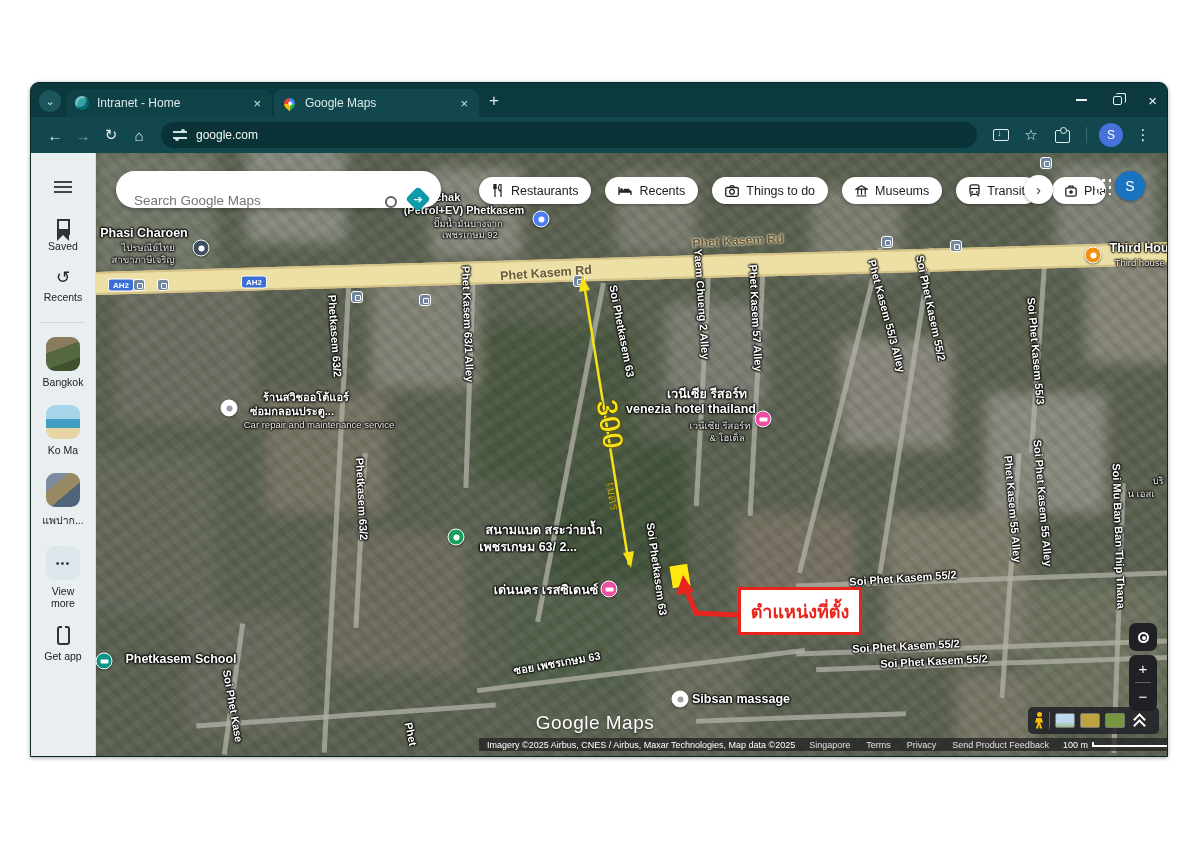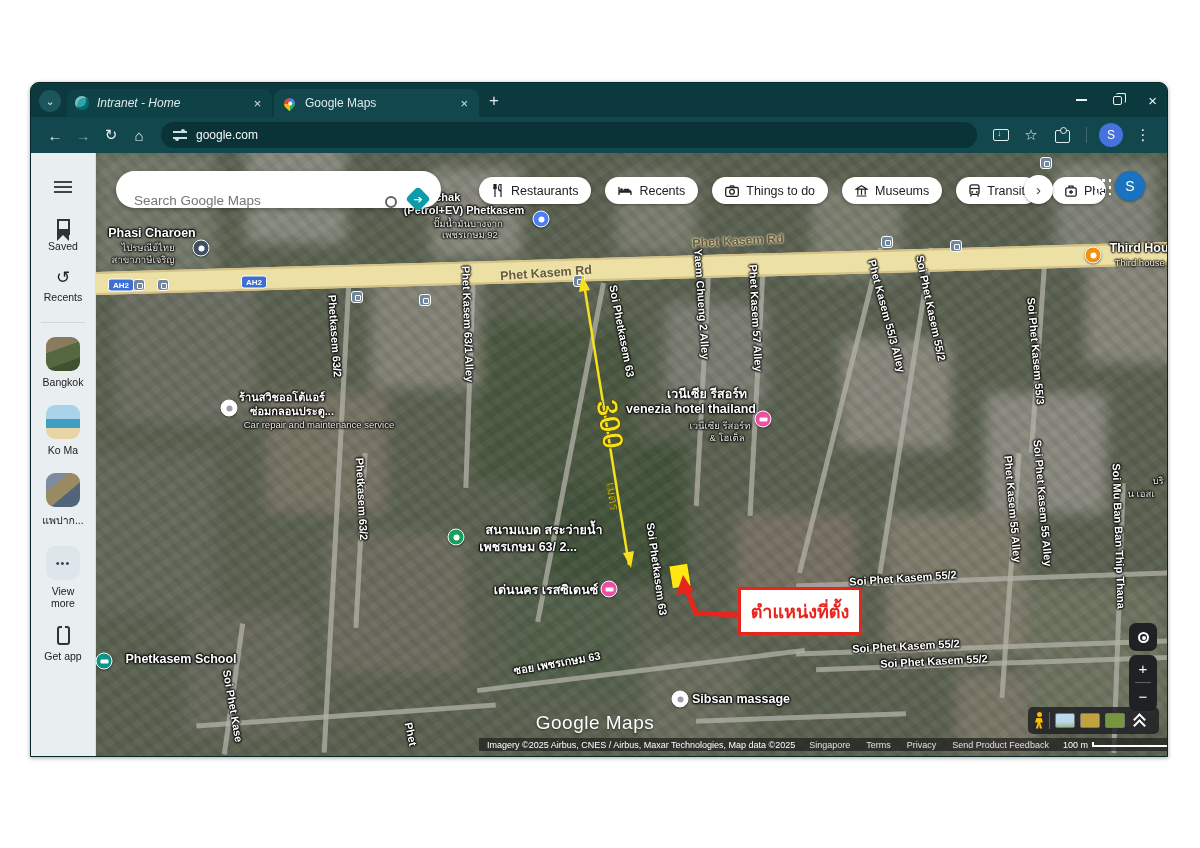--- a/index.html
+++ b/index.html
@@ -4,21 +4,21 @@
 <style>
   * { margin:0; padding:0; box-sizing:border-box; }
   html,body { width:1200px; height:848px; background:#fff; font-family:"Liberation Sans","DejaVu Sans",sans-serif; position:relative; overflow:hidden; }
 
   .window { position:absolute; left:30px; top:82px; width:1138px; height:675px; background:#11474d; border:1px solid #09272b; border-radius:9px 9px 0 0; box-shadow:0 1px 4px rgba(0,0,0,.35); }
 
   
   .tabbar { height:34px; background:#0c393e; border-radius:9px 9px 0 0; display:flex; align-items:flex-end; position:relative; }
   .tab-dd { width:22px; height:22px; border-radius:50%; background:#1c565c; color:#cfe2e3; display:flex; align-items:center; justify-content:center; margin:0 6px 5px 8px; font-size:11px; }
   .tab { width:205px; height:28px; border-radius:9px 9px 0 0; display:flex; align-items:center; gap:8px; padding:0 8px; color:#dfe9ea; font-size:12px; }
-  .tab.inactive { background:#0f4247; margin-right:2px;font-style:italic; }
+  .tab.inactive { background:#0f4247; margin-right:2px; }
   .tab.active { background:#11474d; }
   .tab .title { flex:1; white-space:nowrap; overflow:hidden; }
   .tab .x { color:#cfe2e3; font-size:13px; padding:0 3px; }
   .spicon { width:14px; height:14px; border-radius:50%; background:radial-gradient(circle at 35% 35%, #35a0a6 0 46%, #036c70 47% 100%); box-shadow:inset 2px 2px 0 rgba(255,255,255,.35); }
   .gpin { width:11px; height:11px; border-radius:50% 50% 50% 0; transform:rotate(-45deg); background:conic-gradient(from -45deg,#ea4335 0 25%,#4285f4 0 50%,#34a853 0 75%,#fbbc04 0); position:relative; margin:0 2px; }
   .gpin:after { content:""; position:absolute; left:3.5px; top:3.5px; width:4px; height:4px; border-radius:50%; background:#fff; }
   .newtab { color:#dfe9ea; font-size:17px; margin:0 0 6px 10px; }
   .wctrls { position:absolute; right:10px; top:0; height:34px; display:flex; align-items:center; gap:26px; color:#eef4f4; }
   .wc-min { width:11px; height:2px; background:#eef4f4; }
   .wc-res { width:9px; height:9px; border:1.4px solid #eef4f4; border-radius:2px; position:relative; }
@@ -274,33 +274,33 @@
       <span class="ml" style="left:561px;top:416px;transform:translate(-50%,-50%) rotate(82deg)">Soi Phetkasem 63</span>
       <span class="ml" style="left:807px;top:425px;transform:translate(-50%,-50%) rotate(-4deg)">Soi Phet Kasem 55/2</span>
       <span class="ml" style="left:810px;top:493px;transform:translate(-50%,-50%) rotate(-3deg)">Soi Phet Kasem 55/2</span>
       <span class="ml" style="left:838px;top:508px;transform:translate(-50%,-50%) rotate(-3deg)">Soi Phet Kasem 55/2</span>
       <span class="ml" style="left:461px;top:510px;transform:translate(-50%,-50%) rotate(-10deg)">ซอย เพชรเกษม 63</span>
       <span class="ml" style="left:137px;top:553px;transform:translate(-50%,-50%) rotate(80deg)">Soi Phet Kase</span>
       <span class="ml" style="left:315px;top:581px;transform:translate(-50%,-50%) rotate(78deg)">Phet</span>
       <span class="ml small" style="left:1062px;top:327px">บริ</span>
       <span class="ml small" style="left:1045px;top:340px">น เอสเ</span>
 
-      <span class="ml big" style="left:56px;top:80px">Phasi Charoen</span>
+      <span class="ml big" style="left:48px;top:80px">Phasi Charoen</span>
       <span class="ml small" style="left:52px;top:94px">ไปรษณีย์ไทย</span>
       <span class="ml small" style="left:47px;top:106px">สาขาภาษีเจริญ</span>
       <span class="poi-c c-navy" style="left:105px;top:95px"></span>
 
       <span class="ml" style="left:345px;top:44px">ngchak</span>
       <span class="ml" style="left:368px;top:57px">(Petrol+EV) Phetkasem</span>
       <span class="ml small" style="left:372px;top:70px">ปั๊มน้ำมันบางจาก</span>
       <span class="ml small" style="left:374px;top:81px">เพชรเกษม 92</span>
       <span class="poi-c c-blue" style="left:445px;top:66px"></span>
 
       <span class="poi-c c-white" style="left:133px;top:255px"></span>
-      <span class="ml" style="left:186px;top:244px">ร้านสวิชออโต้แอร์</span>
+      <span class="ml" style="left:210px;top:244px">ร้านสวิชออโต้แอร์</span>
       <span class="ml" style="left:196px;top:258px">ซ่อมกลอนประตู...</span>
       <span class="ml small" style="left:223px;top:271px">Car repair and maintenance service</span>
 
       <span class="poi-c c-green" style="left:360px;top:384px"></span>
       <span class="ml big" style="left:448px;top:377px">สนามแบด สระว่ายน้ำ</span>
       <span class="ml big" style="left:432px;top:394px">เพชรเกษม 63/ 2...</span>
 
       <span class="ml big" style="left:450px;top:437px">เด่นนคร เรสซิเดนซ์</span>
       <span class="poi-c c-pink" style="left:513px;top:436px"></span>
 

